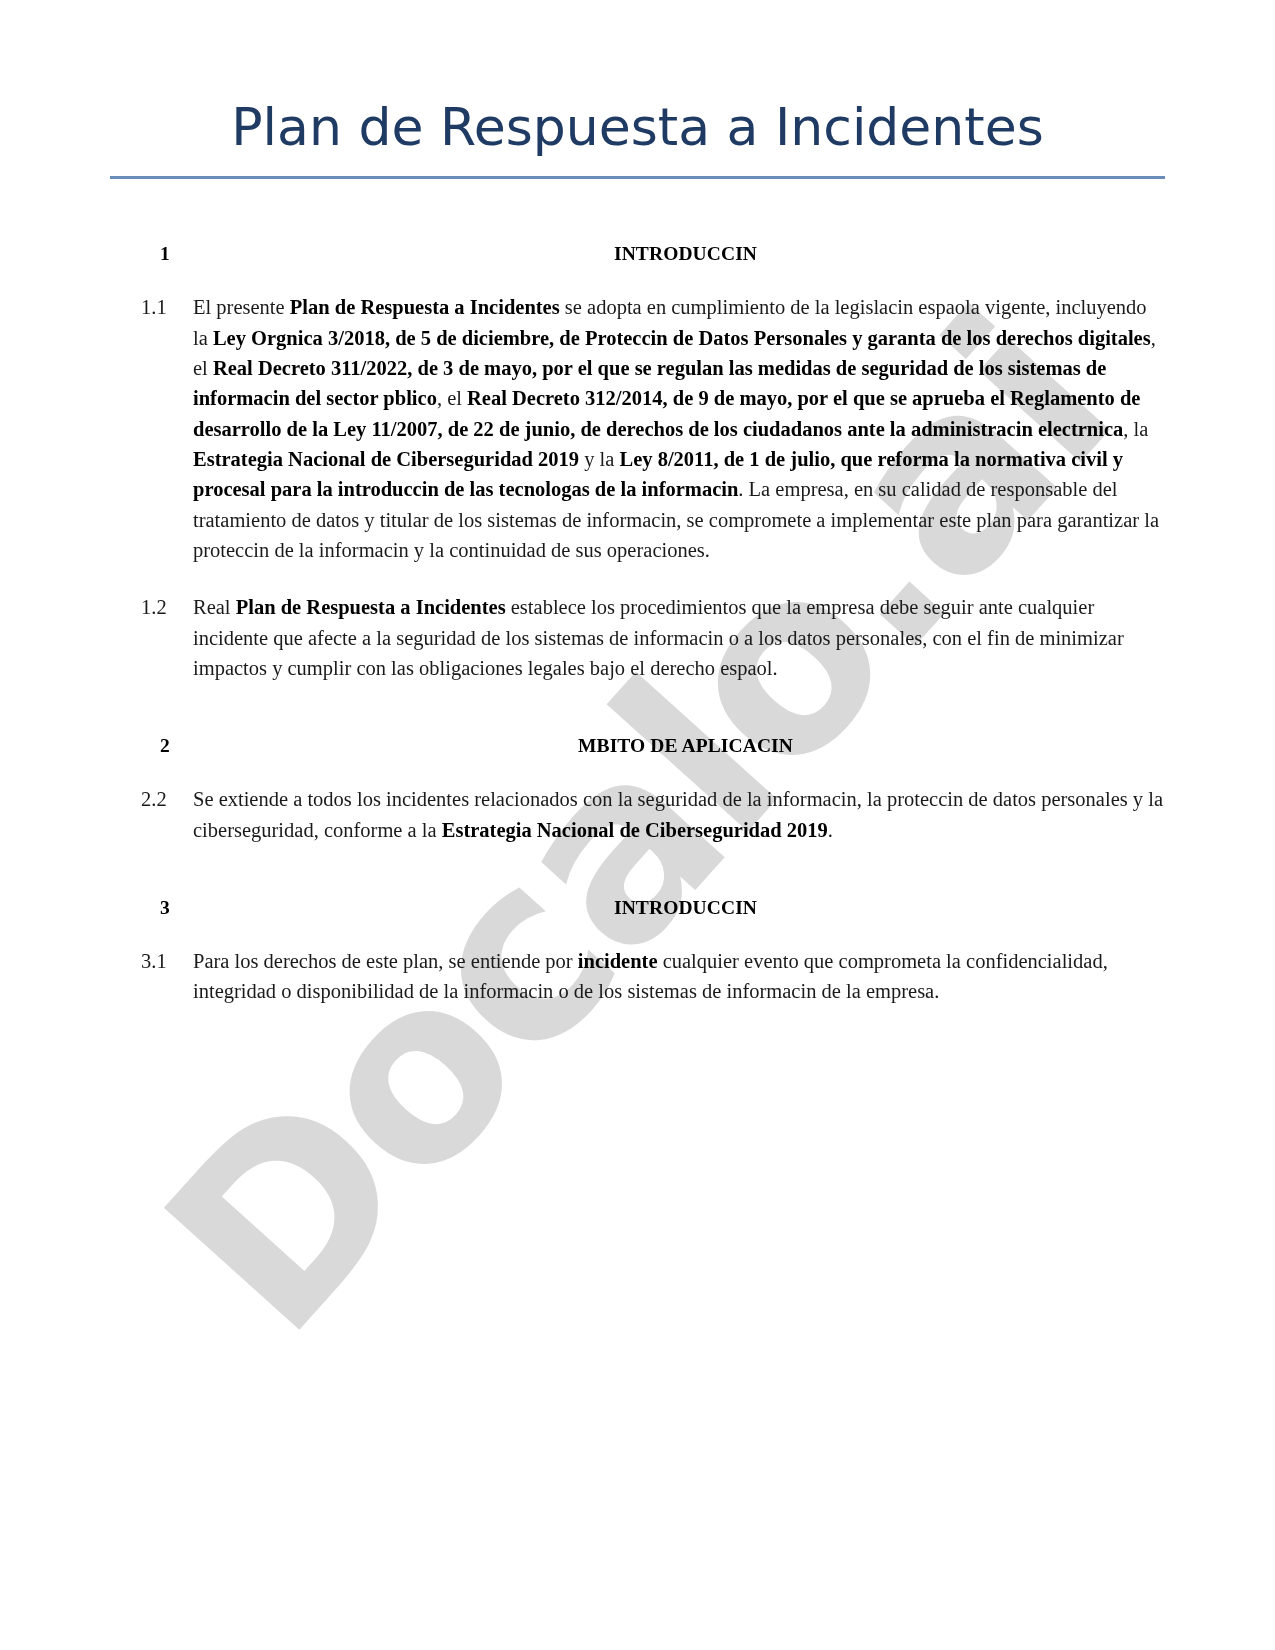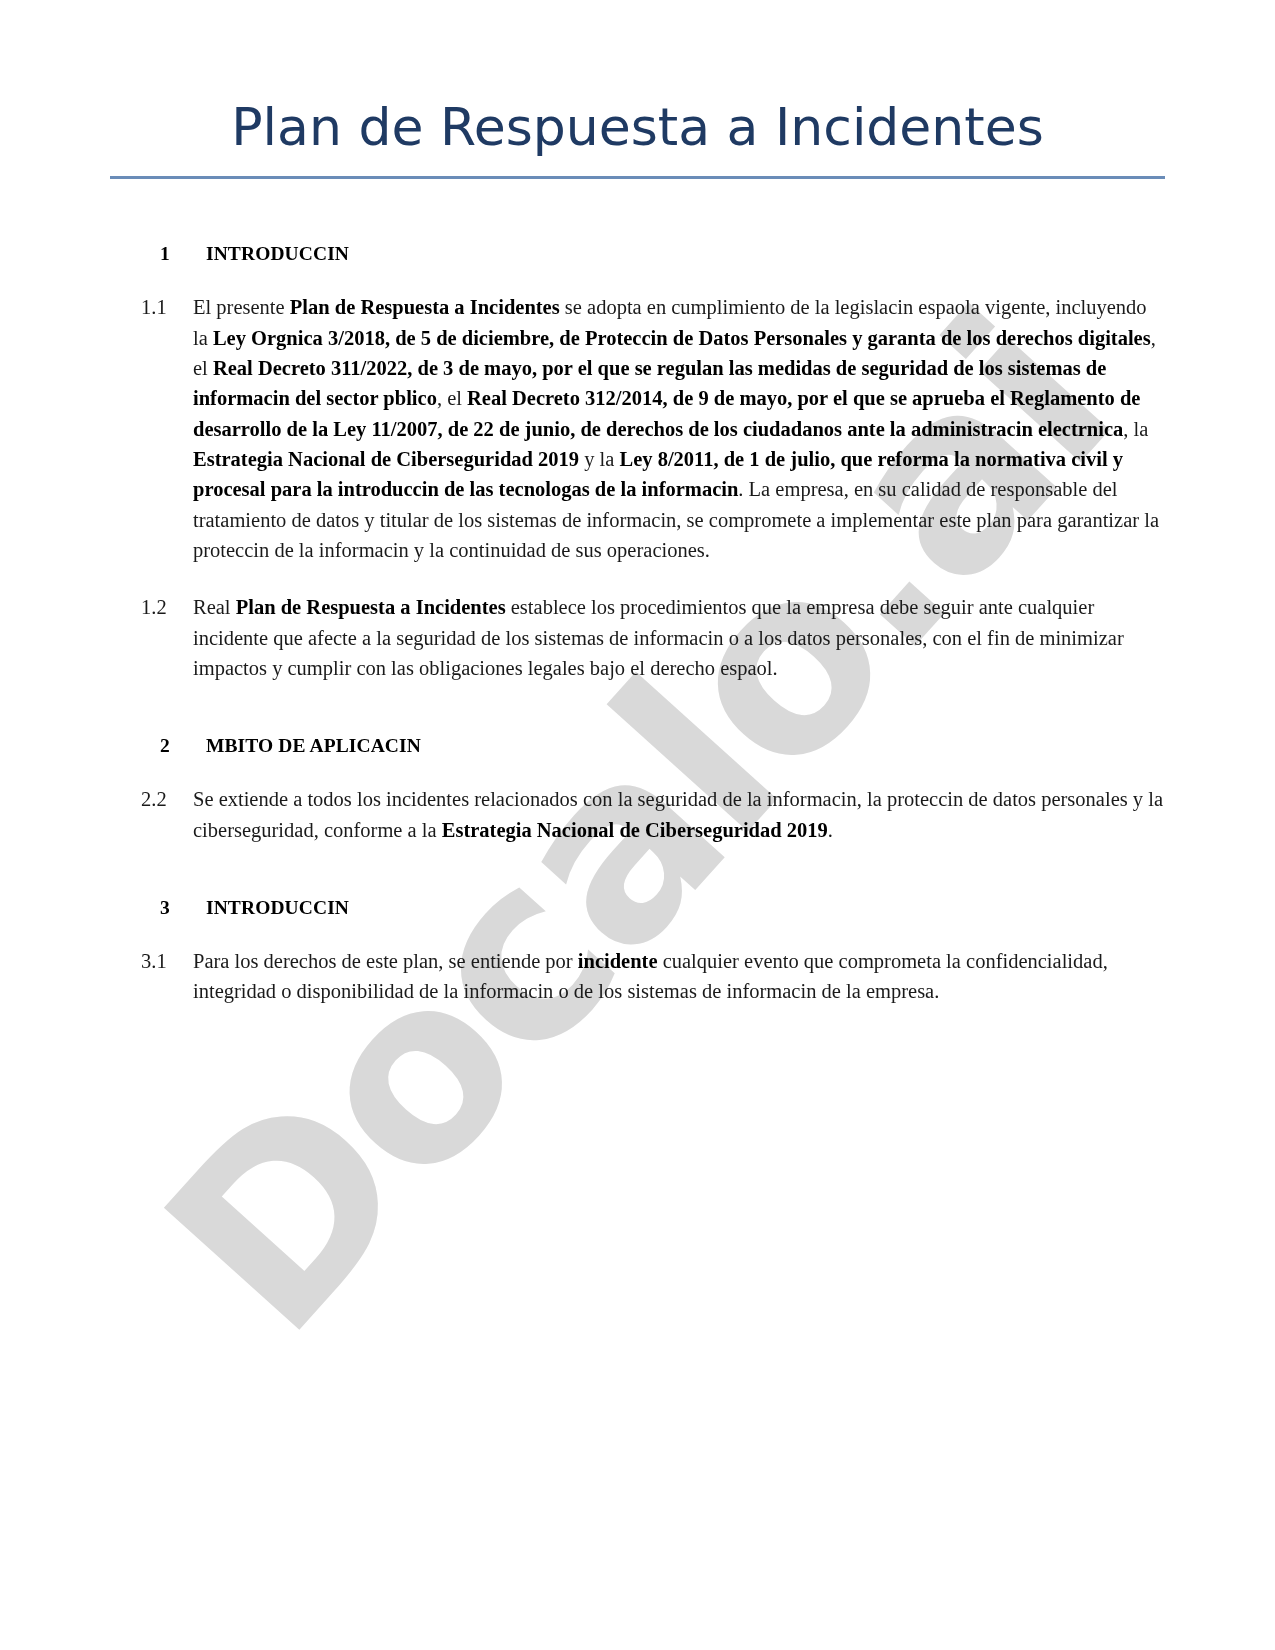--- a/index.html
+++ b/index.html
@@ -86,20 +86,21 @@
   }
   .section-heading .num {
     width: 46px;
     flex: 0 0 46px;
     text-align: left;
     padding-left: 50px;
     box-sizing: content-box;
   }
   .section-heading .txt {
     flex: 1;
+    text-align: center;
   }
 
   .clause {
     display: flex;
     align-items: flex-start;
     margin-top: 27px;
     font-size: 20.5px;
     line-height: 1.48;
     color: #1a1a1a;
   }

